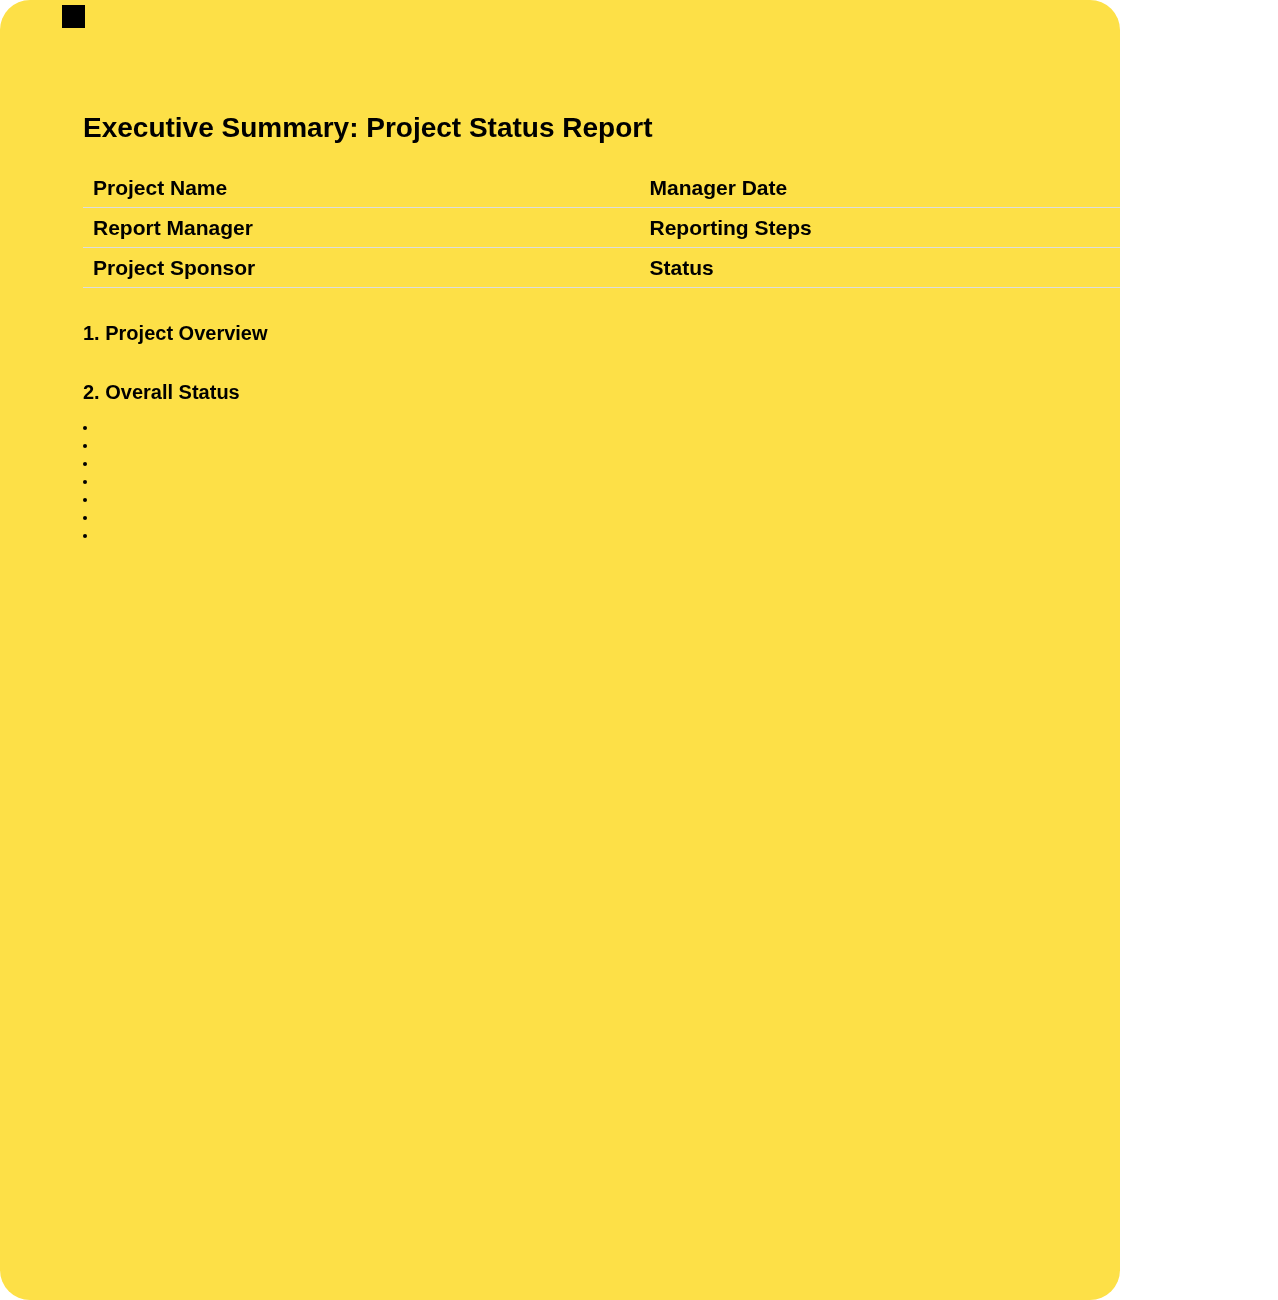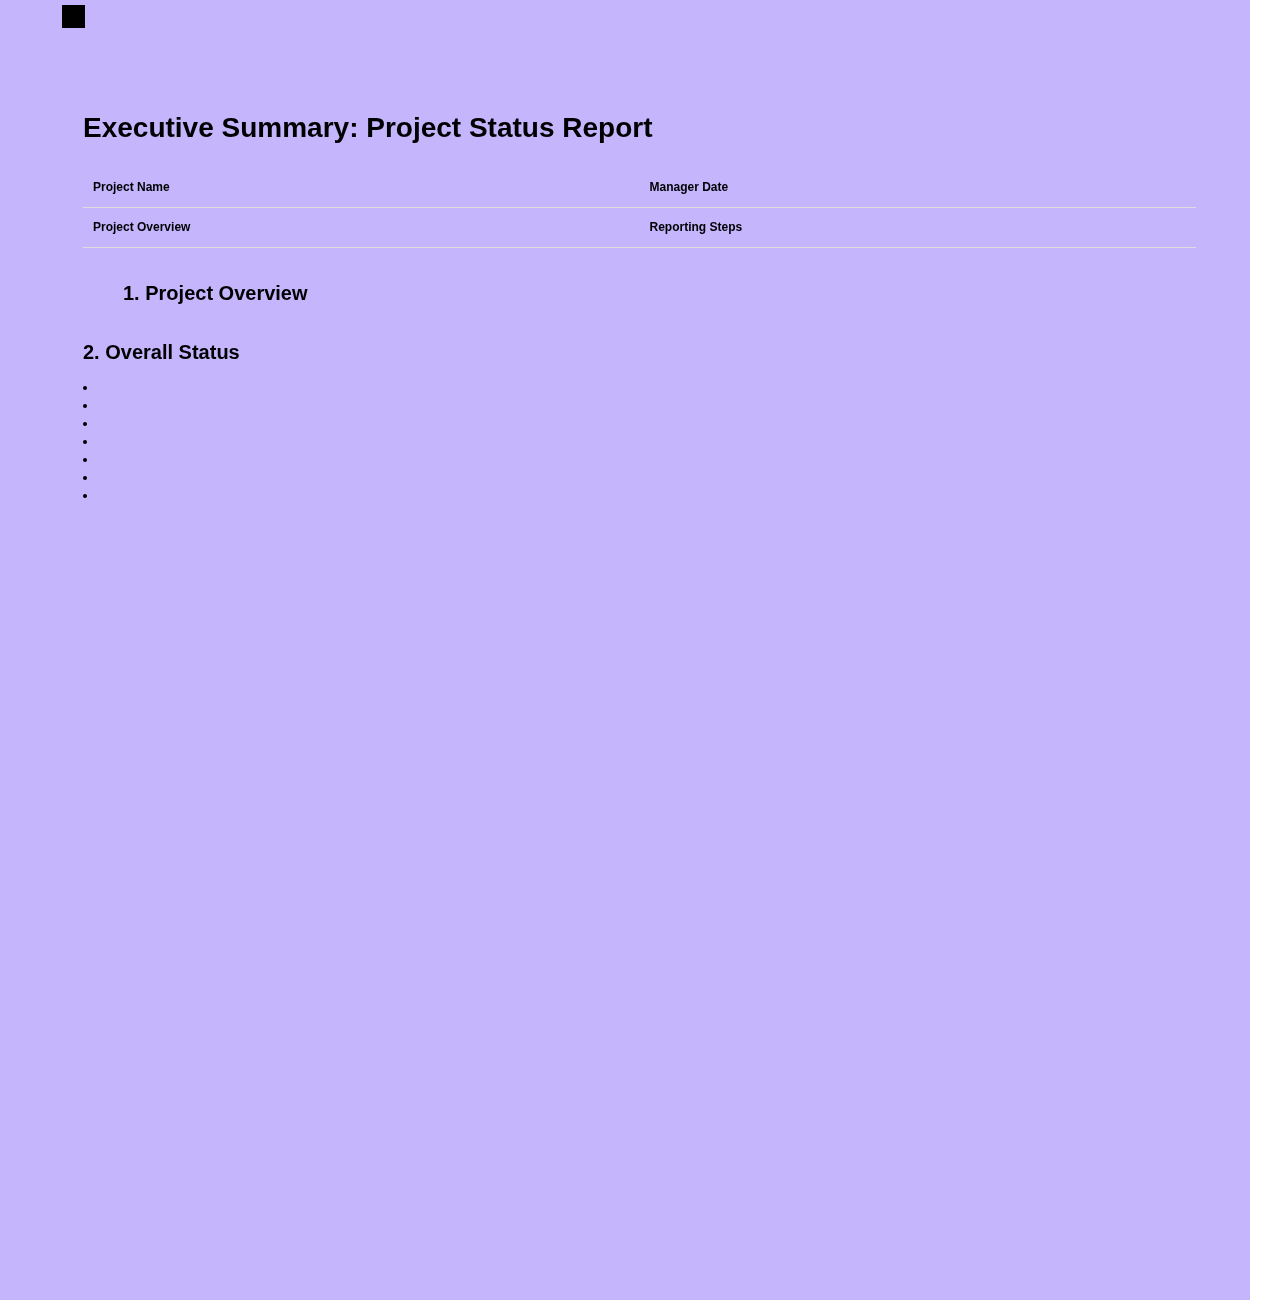--- a/index.html
+++ b/index.html
@@ -4,24 +4,25 @@
 <style>
   html, body {
     margin: 0;
     padding: 0;
     background: #ffffff;
     color: #000000;
     font-family: "Liberation Sans", sans-serif;
   }
   .viewport {
     position: relative;
-    width: 1250px;
+    width: 1120px;
     height: 1300px;
     overflow: hidden;
-    background: #c4b5fd;
+    background: #fde047;
+    border-radius: 30px;
   }
   .text-caret {
     position: absolute;
     left: 62px;
     top: 5px;
     width: 23px;
     height: 23px;
     background: #000000;
   }
   .page {
@@ -36,36 +37,35 @@
     margin: 0 0 24px 0;
     letter-spacing: 0;
   }
   table.info-table {
     width: 100%;
     border-collapse: collapse;
     table-layout: fixed;
   }
   table.info-table td {
     width: 50%;
-    font-size: 12px;
+    font-size: 21px;
     font-weight: bold;
     line-height: 17px;
     padding: 11px 10px;
     border-bottom: 1px solid #dddddd;
     vertical-align: middle;
   }
   h2.section-heading {
     font-size: 20px;
     line-height: 23px;
     font-weight: bold;
     margin: 36px 0 14px 0;
   }
   h2.section-heading.first {
     margin-top: 34px;
-    margin-left: 40px;
   }
   ul.empty-bullets {
     margin: 0;
     padding: 0 0 0 15px;
     list-style: disc;
     font-size: 14px;
     line-height: 18px;
   }
   ul.empty-bullets li {
     height: 18px;
@@ -86,22 +86,26 @@
 
     <h1 class="doc-title">Executive Summary: Project Status Report</h1>
 
     <table class="info-table">
       <tbody>
         <tr>
           <td>Project Name</td>
           <td>Manager Date</td>
         </tr>
         <tr>
-          <td>Project Overview</td>
+          <td>Report Manager</td>
           <td>Reporting Steps</td>
+        </tr>
+        <tr>
+          <td>Project Sponsor</td>
+          <td>Status</td>
         </tr>
       </tbody>
     </table>
 
     <h2 class="section-heading first">1. Project Overview</h2>
 
     <h2 class="section-heading">2. Overall Status</h2>
 
     <ul class="empty-bullets">
       <li></li>

